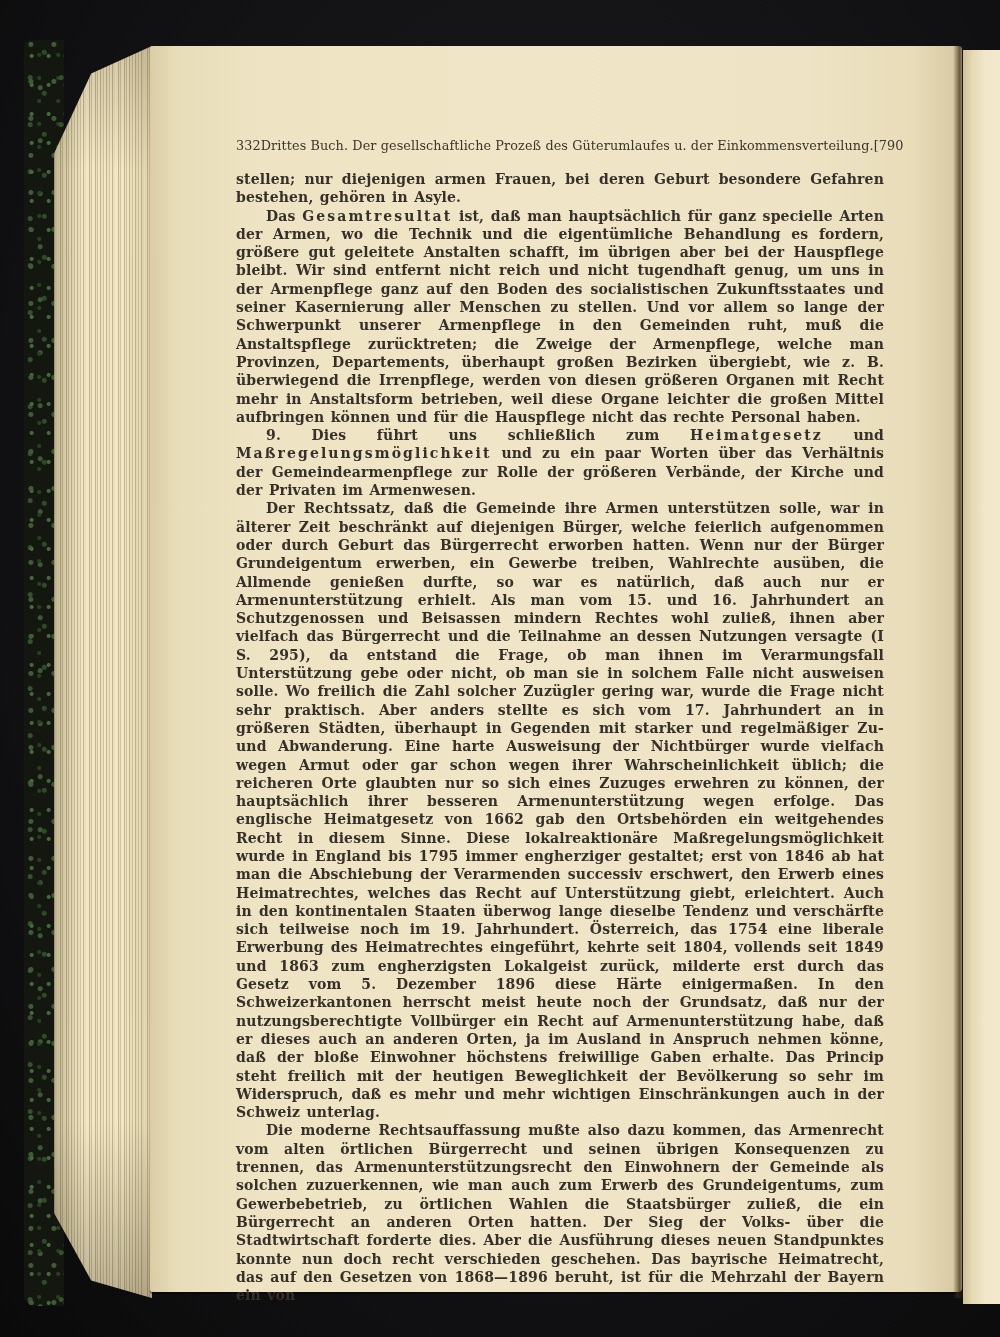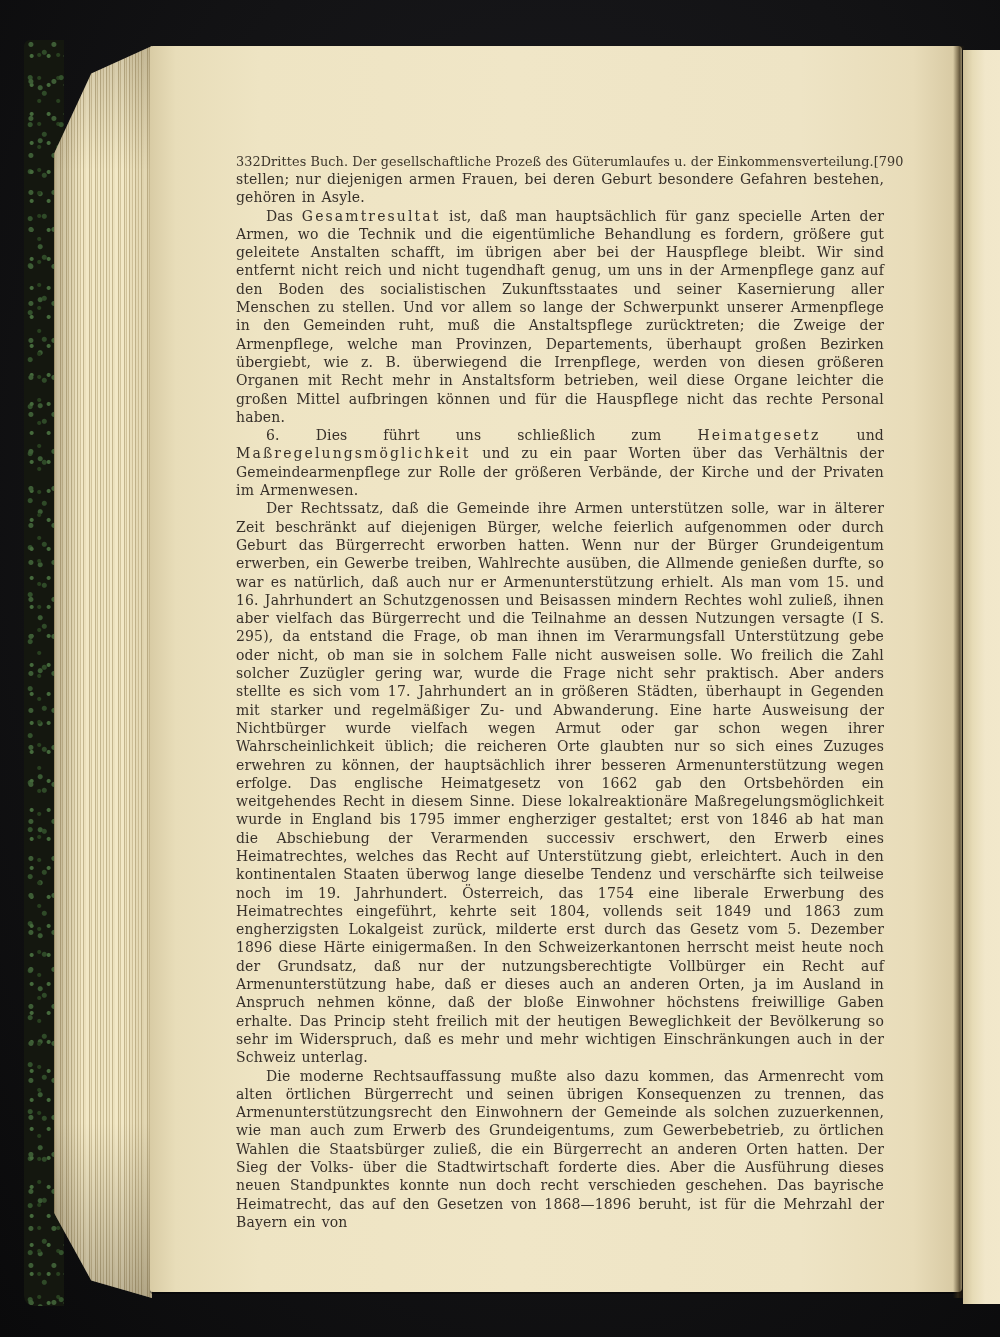--- a/index.html
+++ b/index.html
@@ -45,53 +45,53 @@
   }
   .gutter-crease{
     position:absolute;left:953px;top:46px;width:12px;height:1252px;
     background:linear-gradient(90deg, rgba(0,0,0,0), rgba(70,55,28,.55) 42%, rgba(45,33,14,.65) 55%, rgba(0,0,0,0) 100%);
   }
   .facing-page{
     position:absolute;left:963px;top:50px;width:37px;height:1254px;
     background:linear-gradient(90deg,#cfc199 0,#e6dbb6 26%,#f1e7ca 60%,#f2e8cb 100%);
   }
   .header-row{
-    position:absolute;left:86px;top:108px;width:648px;
+    position:absolute;left:86px;top:92px;width:648px;
     display:flex;align-items:baseline;
     font-size:12.8px;color:#3c352b;letter-spacing:.1px;white-space:nowrap;
   }
   .header-row .pg{flex:0 0 auto;}
   .header-row .ttl{flex:1 1 auto;text-align:center;}
   .header-row .col{flex:0 0 auto;}
   .text-block{
     position:absolute;left:86px;top:124px;width:648px;
     font-size:14px;line-height:18.3px;color:#37302a;
     text-align:justify;word-spacing:1.4px;letter-spacing:.15px;
   }
-  .para{margin:0;}
+  .para{margin:0;font-weight:bold;}
   .para.indent{text-indent:30px;}
   .gesperrt{letter-spacing:2.1px;}
 </style>
 </head>
 <body>
 
 <div class="scene">
   <div class="cover-edge"></div>
   <div class="page-stack"></div>
 
   <div class="page">
     <div class="header-row">
       <span class="pg">332</span>
       <span class="ttl">Drittes Buch.  Der gesellschaftliche Prozeß des Güterumlaufes u. der Einkommensverteilung.</span>
       <span class="col">[790</span>
     </div>
     <div class="text-block">
         <p class="para"><span>stellen; nur diejenigen armen Frauen, bei deren Geburt besondere Gefahren bestehen, gehören in Asyle.</span></p>
         <p class="para indent"><span>Das </span><span class="gesperrt">Gesamtresultat</span><span> ist, daß man hauptsächlich für ganz specielle Arten der Armen, wo die Technik und die eigentümliche Behandlung es fordern, größere gut geleitete Anstalten schafft, im übrigen aber bei der Hauspflege bleibt.  Wir sind entfernt nicht reich und nicht tugendhaft genug, um uns in der Armenpflege ganz auf den Boden des socialistischen Zukunftsstaates und seiner Kasernierung aller Menschen zu stellen.  Und vor allem so lange der Schwerpunkt unserer Armenpflege in den Gemeinden ruht, muß die Anstaltspflege zurücktreten; die Zweige der Armenpflege, welche man Provinzen, Departements, überhaupt großen Bezirken übergiebt, wie z. B. überwiegend die Irrenpflege, werden von diesen größeren Organen mit Recht mehr in Anstaltsform betrieben, weil diese Organe leichter die großen Mittel aufbringen können und für die Hauspflege nicht das rechte Personal haben.</span></p>
-        <p class="para indent"><span>6. Dies führt uns schließlich zum </span><span class="gesperrt">Heimatgesetz</span><span> und </span><span class="gesperrt">Maßregelungsmöglichkeit</span><span> und zu ein paar Worten über das Verhältnis der Gemeindearmenpflege zur Rolle der größeren Verbände, der Kirche und der Privaten im Armenwesen.</span></p>
+        <p class="para indent"><span>9. Dies führt uns schließlich zum </span><span class="gesperrt">Heimatgesetz</span><span> und </span><span class="gesperrt">Maßregelungsmöglichkeit</span><span> und zu ein paar Worten über das Verhältnis der Gemeindearmenpflege zur Rolle der größeren Verbände, der Kirche und der Privaten im Armenwesen.</span></p>
         <p class="para indent"><span>Der Rechtssatz, daß die Gemeinde ihre Armen unterstützen solle, war in älterer Zeit beschränkt auf diejenigen Bürger, welche feierlich aufgenommen oder durch Geburt das Bürgerrecht erworben hatten.  Wenn nur der Bürger Grundeigentum erwerben, ein Gewerbe treiben, Wahlrechte ausüben, die Allmende genießen durfte, so war es natürlich, daß auch nur er Armenunterstützung erhielt.  Als man vom 15. und 16. Jahrhundert an Schutzgenossen und Beisassen mindern Rechtes wohl zuließ, ihnen aber vielfach das Bürgerrecht und die Teilnahme an dessen Nutzungen versagte (I S. 295), da entstand die Frage, ob man ihnen im Verarmungsfall Unterstützung gebe oder nicht, ob man sie in solchem Falle nicht ausweisen solle.  Wo freilich die Zahl solcher Zuzügler gering war, wurde die Frage nicht sehr praktisch.  Aber anders stellte es sich vom 17. Jahrhundert an in größeren Städten, überhaupt in Gegenden mit starker und regelmäßiger Zu- und Abwanderung.  Eine harte Ausweisung der Nichtbürger wurde vielfach wegen Armut oder gar schon wegen ihrer Wahrscheinlichkeit üblich; die reicheren Orte glaubten nur so sich eines Zuzuges erwehren zu können, der hauptsächlich ihrer besseren Armenunterstützung wegen erfolge.  Das englische Heimatgesetz von 1662 gab den Ortsbehörden ein weitgehendes Recht in diesem Sinne.  Diese lokalreaktionäre Maßregelungsmöglichkeit wurde in England bis 1795 immer engherziger gestaltet; erst von 1846 ab hat man die Abschiebung der Verarmenden successiv erschwert, den Erwerb eines Heimatrechtes, welches das Recht auf Unterstützung giebt, erleichtert.  Auch in den kontinentalen Staaten überwog lange dieselbe Tendenz und verschärfte sich teilweise noch im 19. Jahrhundert.  Österreich, das 1754 eine liberale Erwerbung des Heimatrechtes eingeführt, kehrte seit 1804, vollends seit 1849 und 1863 zum engherzigsten Lokalgeist zurück, milderte erst durch das Gesetz vom 5. Dezember 1896 diese Härte einigermaßen.  In den Schweizerkantonen herrscht meist heute noch der Grundsatz, daß nur der nutzungsberechtigte Vollbürger ein Recht auf Armenunterstützung habe, daß er dieses auch an anderen Orten, ja im Ausland in Anspruch nehmen könne, daß der bloße Einwohner höchstens freiwillige Gaben erhalte.  Das Princip steht freilich mit der heutigen Beweglichkeit der Bevölkerung so sehr im Widerspruch, daß es mehr und mehr wichtigen Einschränkungen auch in der Schweiz unterlag.</span></p>
         <p class="para indent"><span>Die moderne Rechtsauffassung mußte also dazu kommen, das Armenrecht vom alten örtlichen Bürgerrecht und seinen übrigen Konsequenzen zu trennen, das Armenunterstützungsrecht den Einwohnern der Gemeinde als solchen zuzuerkennen, wie man auch zum Erwerb des Grundeigentums, zum Gewerbebetrieb, zu örtlichen Wahlen die Staatsbürger zuließ, die ein Bürgerrecht an anderen Orten hatten.  Der Sieg der Volks- über die Stadtwirtschaft forderte dies.  Aber die Ausführung dieses neuen Standpunktes konnte nun doch recht verschieden geschehen.  Das bayrische Heimatrecht, das auf den Gesetzen von 1868—1896 beruht, ist für die Mehrzahl der Bayern ein von</span></p>
       </div>
   </div>
 
   <div class="gutter-crease"></div>
   <div class="facing-page"></div>
 </div>
 
 </body></html>

